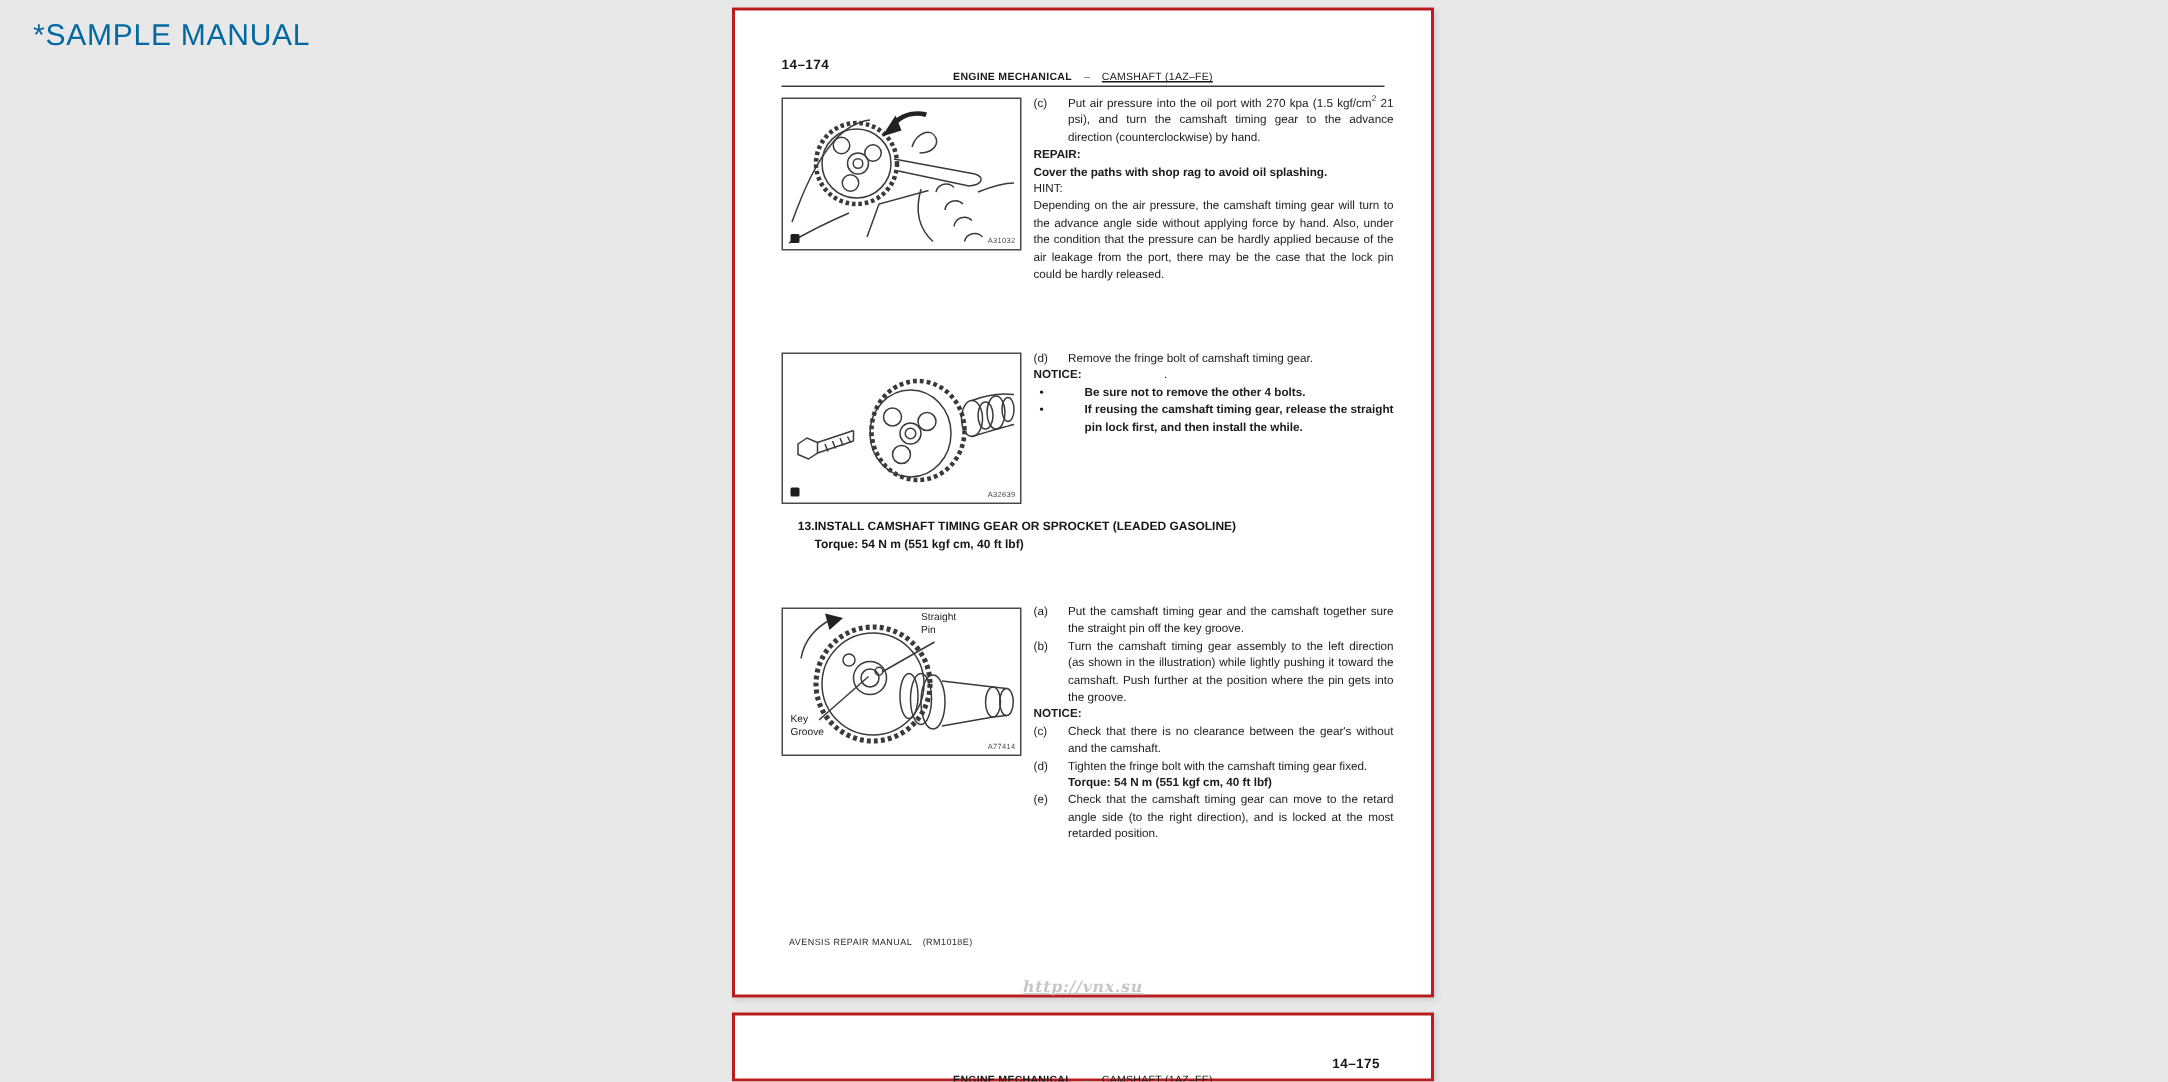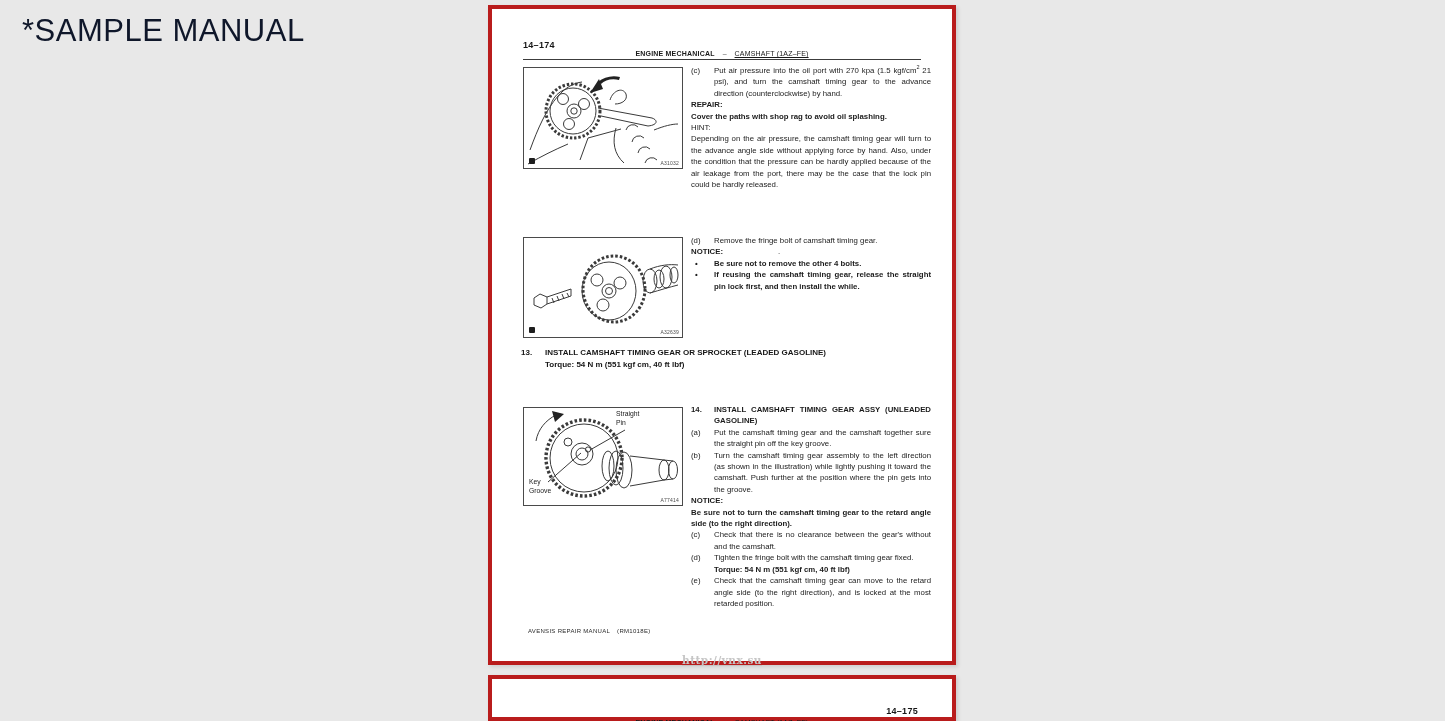--- a/index.html
+++ b/index.html
@@ -6,25 +6,25 @@
   html,body { width:1445px; height:721px; }
   body {
     background:#e8e8e8;
     font-family:"Liberation Sans", sans-serif;
     color:#1d1d1d;
     overflow:hidden;
     position:relative;
   }
   .sample-label {
     position:absolute; left:22px; top:13px;
-    font-size:31px; letter-spacing:0.5px; color:#0f172a;
+    font-size:20px; letter-spacing:0.5px; color:#0369a1;
   }
   .page {
     position:absolute; left:488px; width:468px; background:#ffffff;
-    border:4px solid #b91c1c;
+    border:2px solid #b91c1c;
     box-shadow:1.5px 1.5px 4px rgba(0,0,0,0.12);
   }
   .page1 { top:5px; height:660px; }
   .page2 { top:675px; height:46px; }
   .pagenum { position:absolute; font-size:9px; font-weight:bold; letter-spacing:0.3px; color:#161616; }
   .pagenum1 { left:31px; top:31px; }
   .pagenum2 { right:34px; top:27px;margin-left:32px; }
   .hdr {
     position:absolute; left:31px; right:31px; text-align:center;
     font-size:7px; white-space:nowrap;
@@ -55,32 +55,32 @@
   .step { display:flex; }
   .step .lbl { flex:0 0 23px; width:23px; }
   .step .txt { flex:1; text-align:justify; }
   .b { font-weight:bold; }
   .just { text-align:justify; }
   sup { font-size:5.5px; line-height:0; }
   .notice-row { display:flex; }
   .notice-dot { margin-left:55px; }
   .bullet { display:flex; font-weight:bold; }
   .bullet .glyph { flex:0 0 23px; width:23px; padding-left:4px; }
-  .bullet .txt { flex:1; text-align:justify; }
+  .bullet .txt { flex:1; text-align:justify;margin-left:11px; }
   .item13 {
     position:absolute; left:29px; top:338px; width:412px;
     font-size:8px; line-height:11.6px; font-weight:bold; display:flex; color:#161616;
   }
-  .item13 .num { flex:0 0 24px; width:24px; }
+  .item13 .num { flex:0 0 24px; width:24px;text-align:right; }
   .footer { position:absolute; left:36px; top:619px; font-size:6px; letter-spacing:0.3px; color:#2a2a2a; }
   .footer .code { margin-left:7px; }
   .wmark {
     position:absolute; left:0; right:0; top:645px; text-align:center;
     font-family:"DejaVu Serif", serif; font-size:10.5px; font-weight:bold;
-    color:#c6c6c6; text-decoration:underline; letter-spacing:0.5px;
+    color:#c6c6c6; text-decoration:underline; letter-spacing:0.5px;font-style:italic;
   }
 </style>
 </head>
 <body>
 
 <div class="sample-label">*SAMPLE MANUAL</div>
 
 <div class="page page1">
 
   <div class="pagenum pagenum1">14–174</div>
@@ -217,34 +217,29 @@
 
   <div class="item13">
     <span class="num">13.</span>
     <span>
       <div>INSTALL CAMSHAFT TIMING GEAR OR SPROCKET (LEADED GASOLINE)</div>
       <div>Torque: 54 N m (551 kgf cm, 40 ft lbf)</div>
     </span>
   </div>
 
   <div class="col col-14">
-    <div class="step b">
-      <span class="lbl">14.</span>
-      <span class="txt">INSTALL CAMSHAFT TIMING GEAR ASSY (UNLEADED GASOLINE)</span>
-    </div>
     <div class="step">
       <span class="lbl">(a)</span>
       <span class="txt">Put the camshaft timing gear and the camshaft together sure the straight pin off the key groove.</span>
     </div>
     <div class="step">
       <span class="lbl">(b)</span>
       <span class="txt">Turn the camshaft timing gear assembly to the left direction (as shown in the illustration) while lightly pushing it toward the camshaft. Push further at the position where the pin gets into the groove.</span>
     </div>
     <div class="b">NOTICE:</div>
-    <div class="b just">Be sure not to turn the camshaft timing gear to the retard angle side (to the right direction).</div>
     <div class="step">
       <span class="lbl">(c)</span>
       <span class="txt">Check that there is no clearance between the gear's without and the camshaft.</span>
     </div>
     <div class="step">
       <span class="lbl">(d)</span>
       <span class="txt">
         <span>Tighten the fringe bolt with the camshaft timing gear fixed.</span>
         <div class="b">Torque: 54 N m (551 kgf cm, 40 ft lbf)</div>
       </span>

